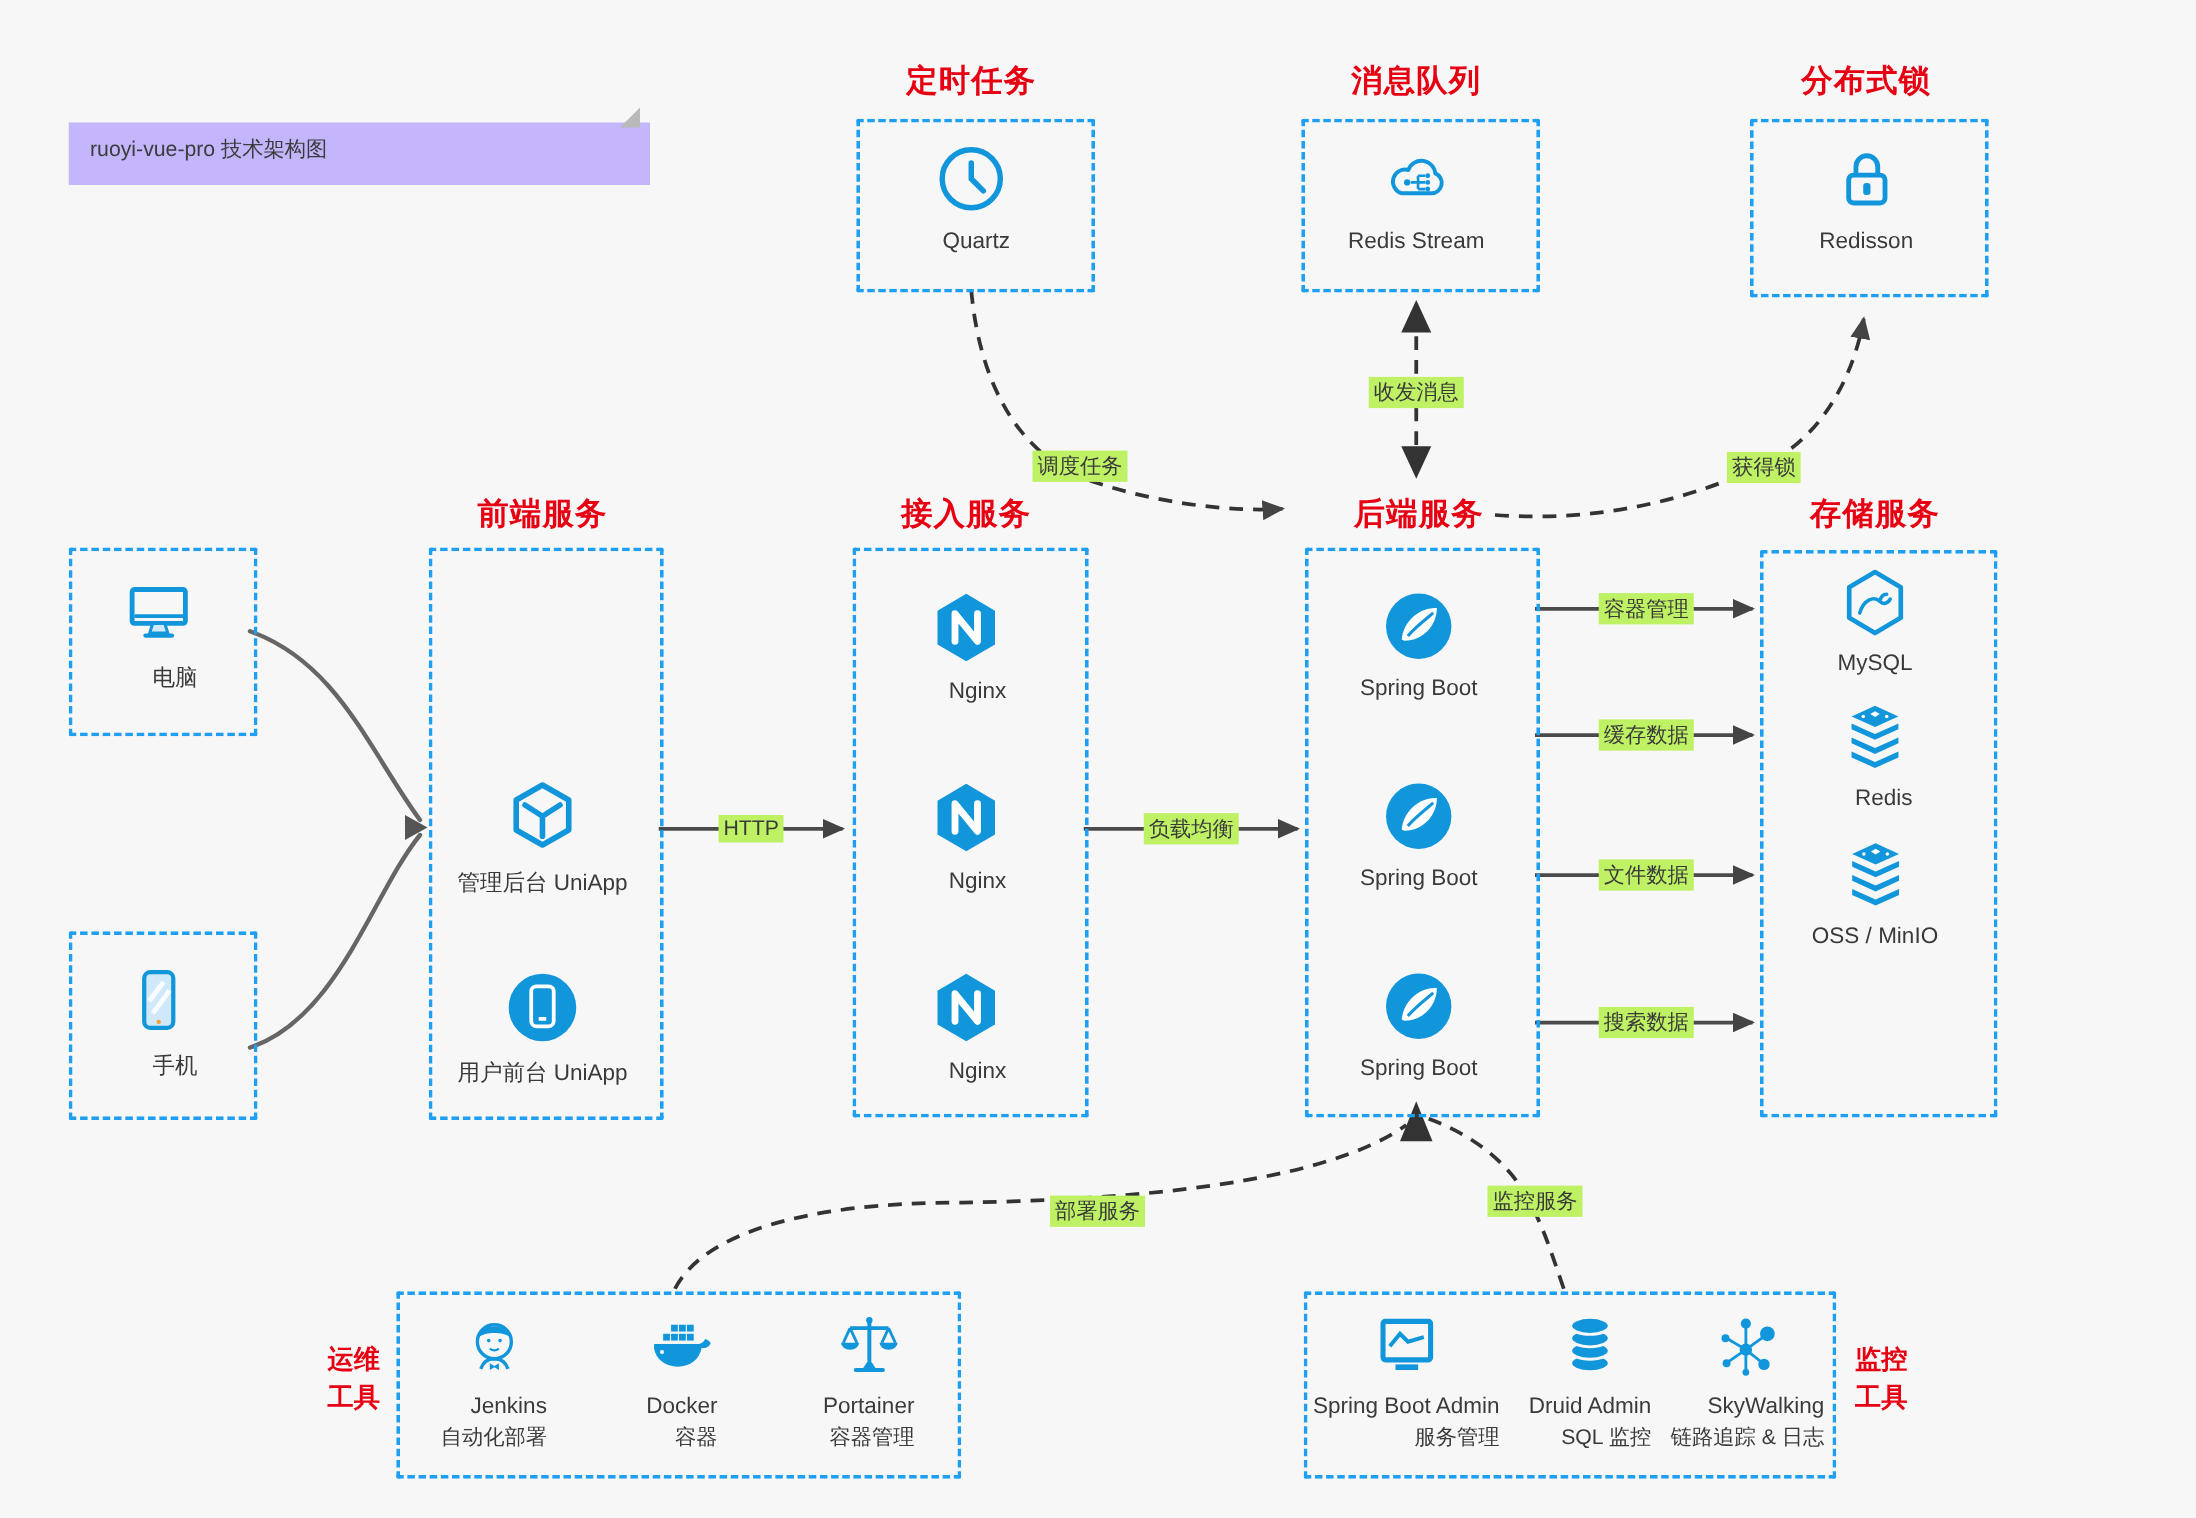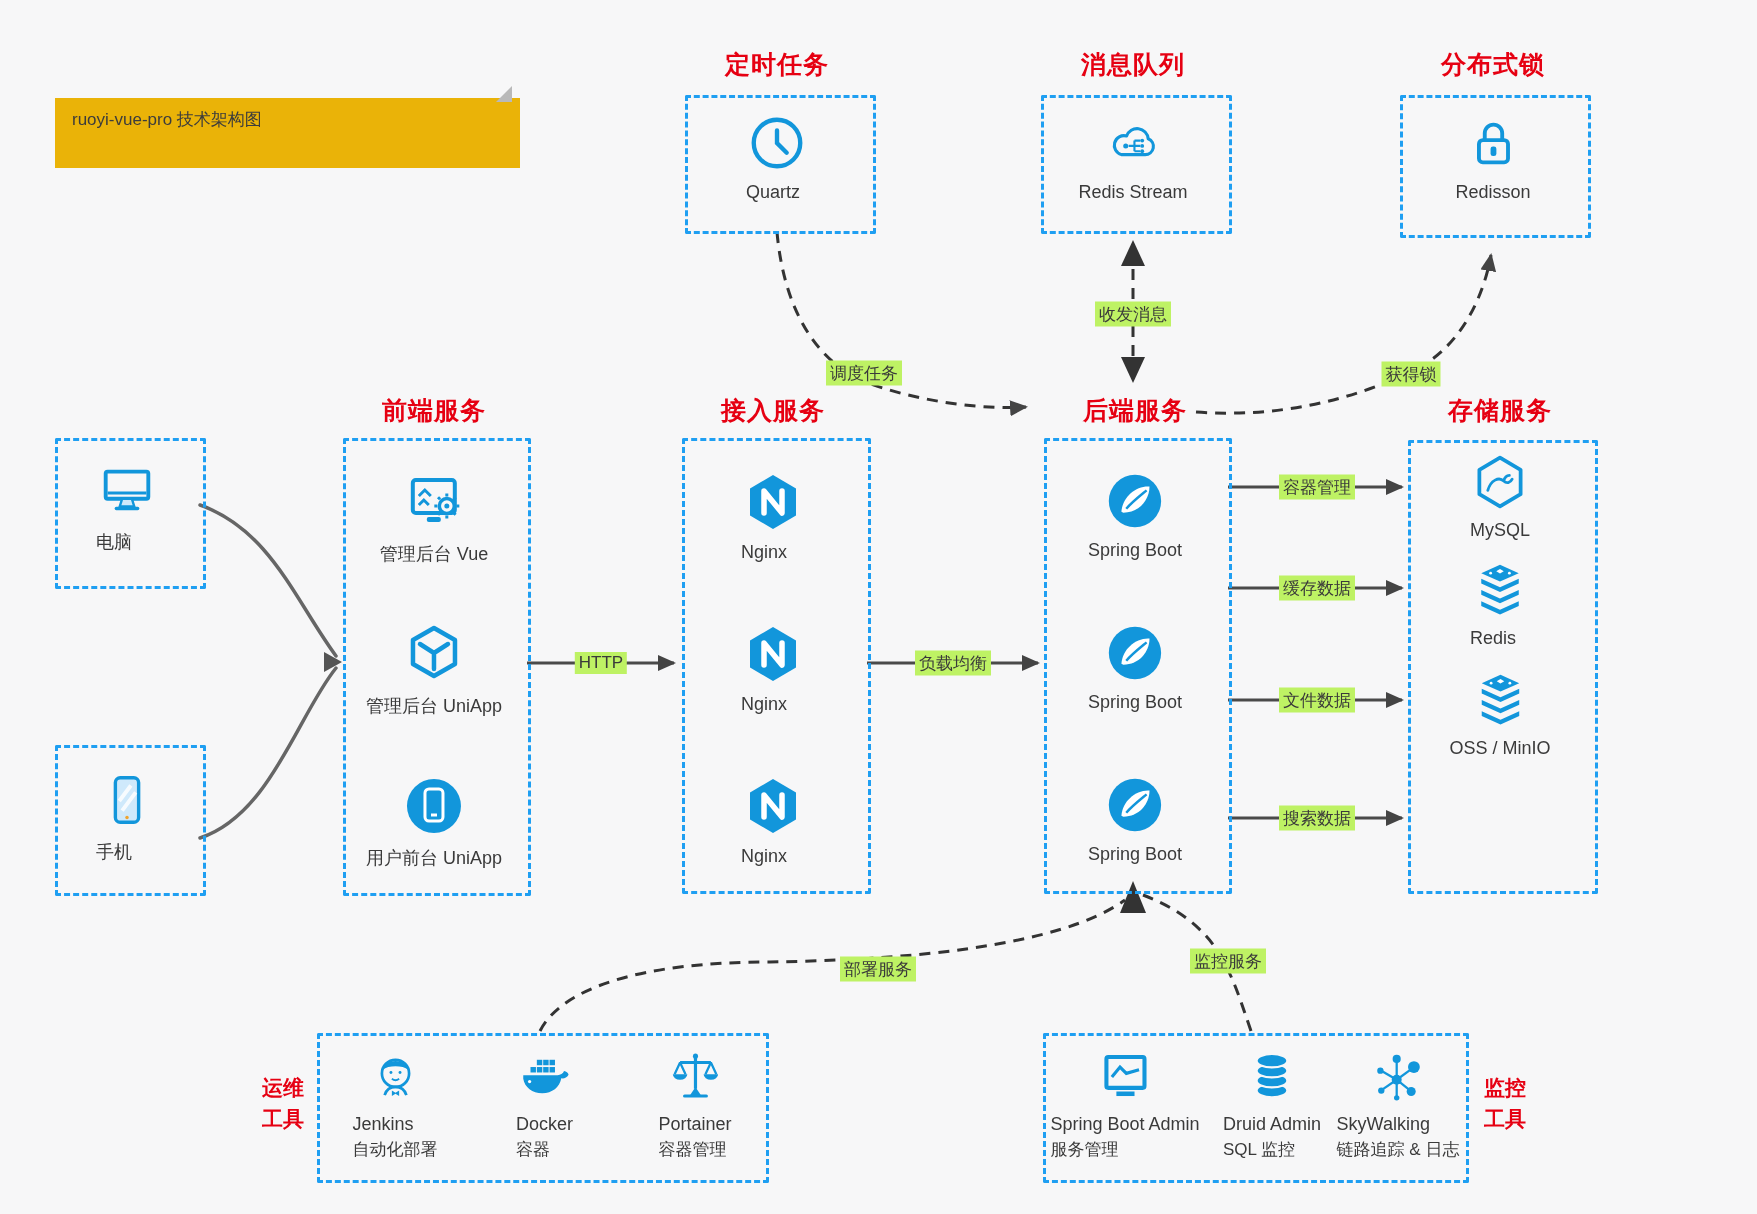--- a/index.html
+++ b/index.html
@@ -19,32 +19,32 @@
   .gtitle{
     position:absolute;z-index:4;transform:translateX(-50%);
     color:#e60012;font-weight:bold;font-size:25px;white-space:nowrap;letter-spacing:1px;
   }
   .stitle{
     position:absolute;z-index:4;width:60px;text-align:center;
     color:#e60012;font-weight:bold;font-size:21px;line-height:31px;
   }
   .node{
     position:absolute;z-index:3;transform:translateX(-50%);
-    text-align:left;white-space:nowrap;
+    text-align:right;white-space:nowrap;
   }
   .node svg{display:block;margin:0 auto;}
   .nlabel{font-size:18px;color:#3a3a3a;margin-top:8px;}
   .nsub{font-size:17px;color:#3a3a3a;margin-top:3px;}
   .elabel{
     position:absolute;z-index:5;transform:translate(-50%,-50%);
     background:#bef264;padding:1px 4px;font-size:17px;color:#3a3a3a;white-space:nowrap;
   }
   .note{
-    position:absolute;left:55px;top:98px;width:465px;height:70px;z-index:4;
-    background:#eab308;padding:9px 0 0 17px;box-sizing:border-box;
+    position:absolute;left:55px;top:98px;width:465px;height:50px;z-index:4;
+    background:#c4b5fd;padding:9px 0 0 17px;box-sizing:border-box;
     font-size:17px;line-height:26px;color:#3c3c3c;
   }
   .note .fold{
     position:absolute;top:-12px;right:8px;width:0;height:0;
     border-bottom:16px solid #b9b9b9;border-left:16px solid transparent;
   }
 </style>
 </head>
 <body>
 
@@ -159,32 +159,20 @@
 
   <div class="node" style="left:127px;top:770px">
     <svg width="62" height="62" viewBox="0 0 64 64">
       <rect x="20" y="8" width="24" height="46" rx="5" fill="#cfe9fb" stroke="#1296db" stroke-width="3.5"></rect>
       <path d="M24 32 L36 16 M27 42 L41 23" stroke="#ffffff" stroke-width="4" opacity="0.85"></path>
       <circle cx="32" cy="49" r="1.8" fill="#f0a32f"></circle>
     </svg>
     <div class="nlabel">手机</div>
   </div>
 
-  <div class="node" style="left:434px;top:470px">
-    <svg width="64" height="64" viewBox="0 0 64 64">
-      <rect x="11" y="10" width="42" height="33" rx="3" fill="none" stroke="#1296db" stroke-width="4"></rect>
-      <path d="M17 26 l6 -6 6 6" fill="none" stroke="#1296db" stroke-width="3"></path>
-      <path d="M17 35 l5 -5 5 5" fill="none" stroke="#1296db" stroke-width="3"></path>
-      <circle cx="45" cy="36" r="7.5" fill="#f7f7f8" stroke="#1296db" stroke-width="3.5"></circle>
-      <circle cx="45" cy="36" r="2.5" fill="#1296db"></circle>
-      <path d="M45 26.5 v-3 M45 45.5 v3 M35.5 36 h-3 M54.5 36 h3 M38.3 29.3 l-2.1 -2.1 M51.7 42.7 l2.1 2.1 M38.3 42.7 l-2.1 2.1 M51.7 29.3 l2.1 -2.1" stroke="#1296db" stroke-width="3"></path>
-      <rect x="25" y="47" width="14" height="5" rx="2" fill="#1296db"></rect>
-    </svg>
-    <div class="nlabel">管理后台 Vue</div>
-  </div>
 
   <div class="node" style="left:434px;top:622px">
     <svg width="64" height="64" viewBox="0 0 64 64">
       <path d="M32 6 L53 18 V42 L32 54 L11 42 V18 Z" fill="none" stroke="#1296db" stroke-width="4.5" stroke-linejoin="round"></path>
       <path d="M32 31 V47 M32 31 L18 22 M32 31 L46 22" fill="none" stroke="#1296db" stroke-width="4.5" stroke-linecap="round"></path>
     </svg>
     <div class="nlabel">管理后台 UniApp</div>
   </div>
 
   <div class="node" style="left:434px;top:774px">

